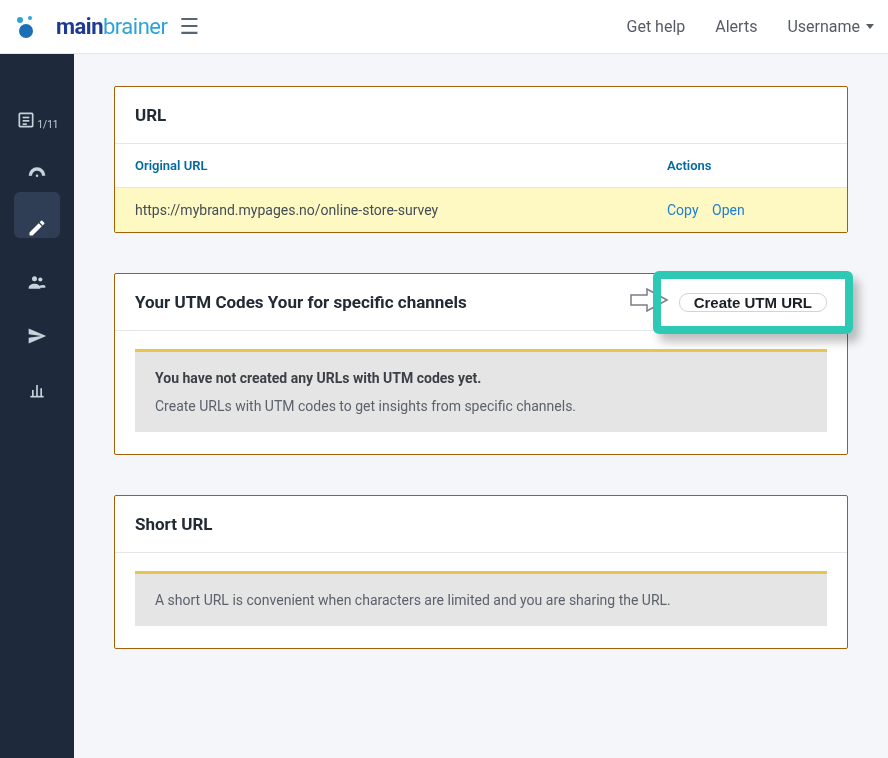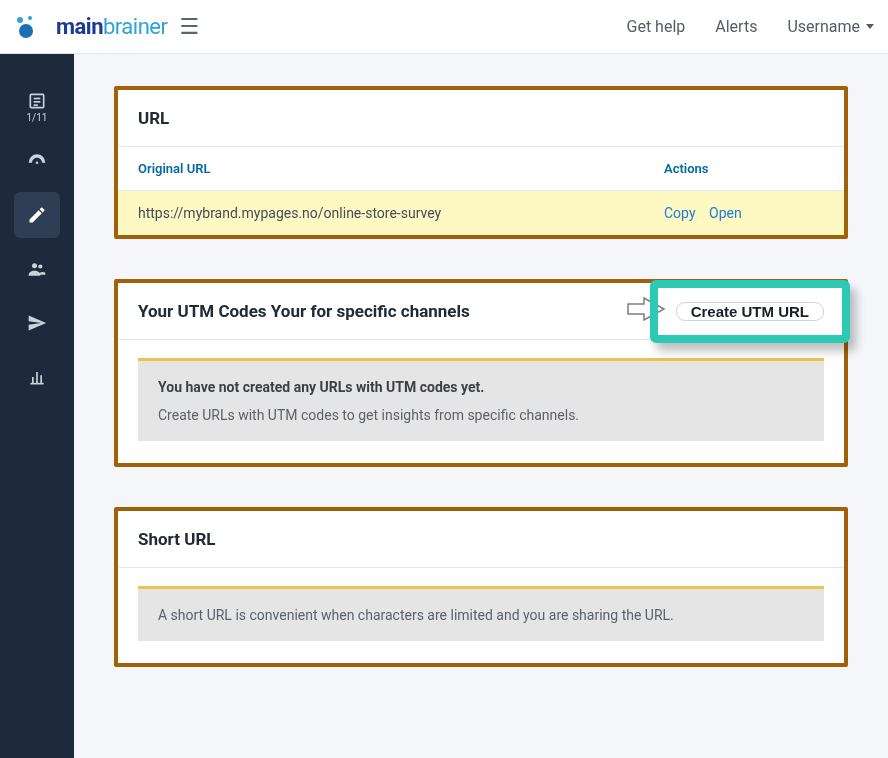--- a/index.html
+++ b/index.html
@@ -72,22 +72,22 @@
     flex-direction: column;
     align-items: center;
     padding-top: 30px;
     gap: 8px;
     z-index: 15;
   }
   .side-item {
     width: 46px;
     height: 46px;
     display: flex;
-    flex-direction: column;
-    align-items: center;
+    flex-direction: row;
+    align-items: flex-end;
     justify-content: center;
     color: #c9d1da;
     border-radius: 6px;
     cursor: pointer;
     gap:2px;
   }
   .side-item.active {
     background: #2f3e55;
     color: #fff;
   }
@@ -103,21 +103,21 @@
     left: 74px;
     top: 54px;
     right: 0;
     bottom: 0;
     overflow-y: auto;
     padding: 32px 40px 40px 40px;
   }
 
   .card {
     background: #fff;
-    border: 4px solid #a16207;
+    border: 1px solid #a16207;
     border-radius: 2px;
     margin-bottom: 40px;
   }
   .card-header {
     padding: 18px 20px;
     border-bottom: 1px solid #e3e6ea;
     display: flex;
     align-items: center;
     justify-content: space-between;
   }

